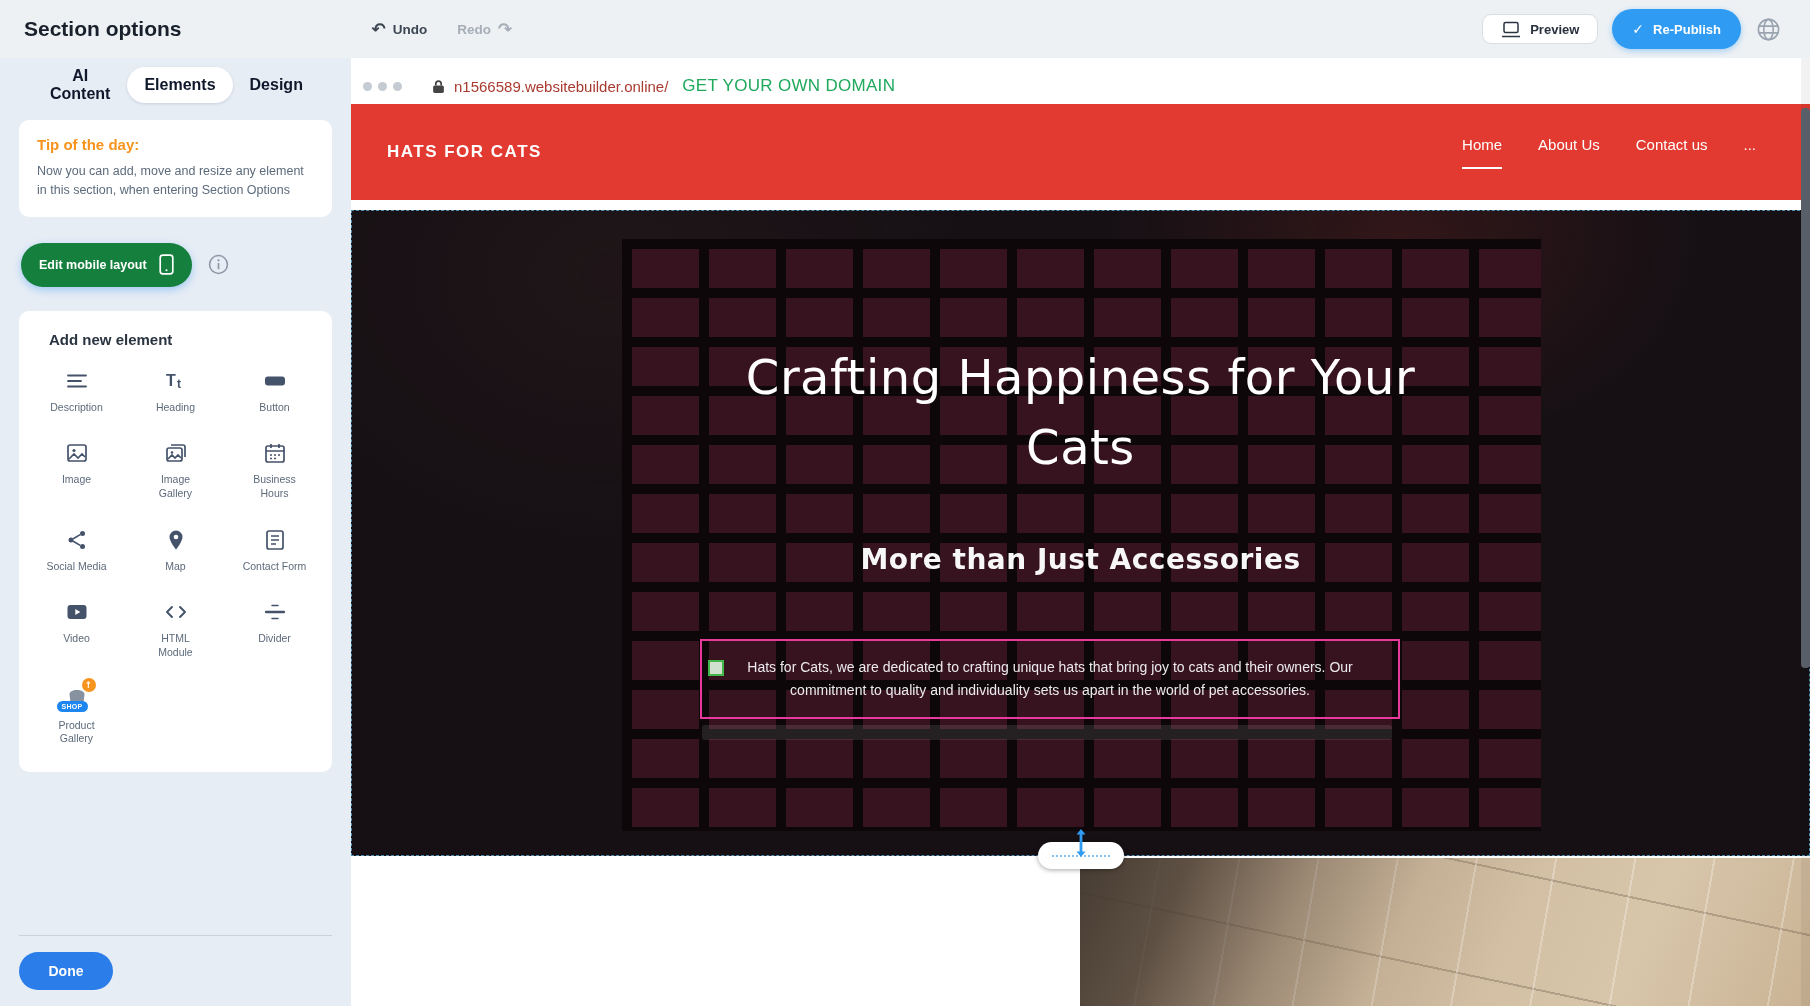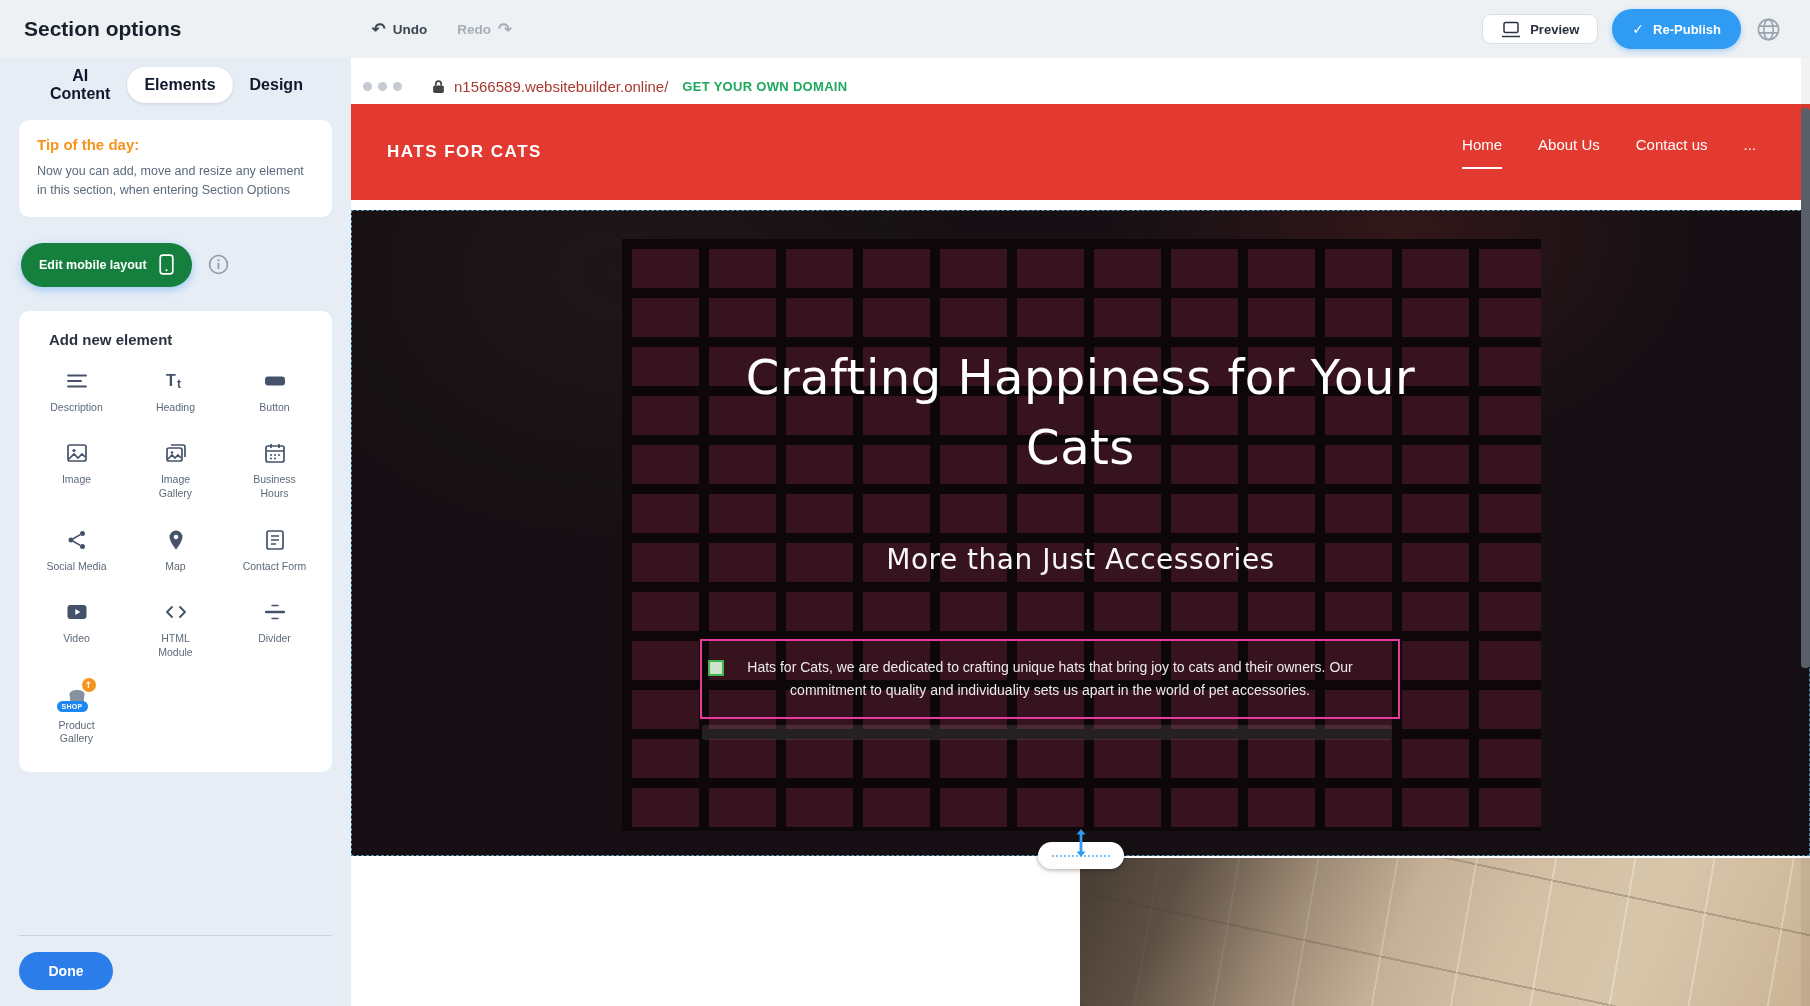--- a/index.html
+++ b/index.html
@@ -42,21 +42,21 @@
   .pg-plus { position:absolute; top:-8px; right:-7px; width:14px; height:14px; border-radius:50%; background:#f7941d; color:#fff; font-size:9px; line-height:14px; text-align:center; font-weight:700; font-family:"DejaVu Sans", sans-serif; }
   .sidebar-divider { height:1px; background:#c9d2dd; margin-top:auto; }
   .done-btn { margin:16px 0 6px; width:94px; height:38px; border:none; border-radius:19px; background:#2b7de9; color:#fff; font-size:14px; font-weight:700; cursor:pointer; font-family:inherit; }
 
   
   .main { position:absolute; top:58px; left:351px; right:0; bottom:0; background:#fff; overflow:hidden; }
   .browserbar { position:absolute; top:0; left:0; right:0; height:56px; background:#fff; display:flex; align-items:center; padding-left:12px; z-index:3; }
   .dot { width:9px; height:9px; border-radius:50%; background:#c5cbd2; margin-right:6px; }
   .lock { margin-left:24px; display:flex; }
   .url { margin-left:9px; font-size:15px; color:#a93a30; font-weight:500; }
-  .domain-cta { margin-left:14px; font-size:13px; font-weight:700; color:#1ea95c; letter-spacing:.3px; cursor:pointer; }
+  .domain-cta { margin-left:14px; font-size:17px; font-weight:400; color:#1ea95c; letter-spacing:.3px; cursor:pointer; }
 
   .siteheader { position:absolute; top:46px; left:0; right:0; height:96px; background:#e23a30; display:flex; align-items:center; padding:0 36px; z-index:3; }
   .logo { color:#fff; font-weight:700; font-size:17px; letter-spacing:1.5px; }
   .nav { margin-left:auto; display:flex; align-items:center; gap:36px; padding-right:18px; }
   .nav-item { color:#fff; font-size:15px; cursor:pointer; padding-bottom:14px; border-bottom:2px solid transparent; }
   .nav-item.active { border-bottom-color:#fff; }
 
   .hero { position:absolute; top:152px; left:0; right:0; height:646px; z-index:2;
     background:
       radial-gradient(420px 300px at 72% 4%, rgba(150,45,40,.22), transparent 70%),
@@ -65,21 +65,21 @@
     border:1px dashed rgba(100,185,230,.75); }
   .tiles { position:absolute; left:270px; right:268px; top:28px; bottom:24px; z-index:0;
     background:
       repeating-linear-gradient(to right, #0d0709 0 10px, transparent 10px 77px),
       repeating-linear-gradient(to bottom, #0d0709 0 10px, transparent 10px 49px),
       #371320; }
   .hero-heading { position:absolute; top:132px; left:0; right:0; z-index:2; text-align:center; color:#fff;
     font-family:"DejaVu Sans", sans-serif; font-size:48px; font-weight:500; line-height:1.45; letter-spacing:.5px; }
   .hero-heading .inner { max-width:730px; margin:0 auto; }
   .hero-sub { position:absolute; top:332px; left:0; right:0; z-index:2; text-align:center; color:#f7f7f7;
-    font-family:"DejaVu Sans", sans-serif; font-size:28px; letter-spacing:.5px; }
+    font-family:"DejaVu Sans", sans-serif; font-size:28px; letter-spacing:.5px;font-weight:bold; }
   .ghost-bar { position:absolute; left:350px; top:514px; width:690px; height:15px; background:rgba(255,255,255,.10); border-radius:3px; z-index:1; }
   .para-box { position:absolute; left:348px; top:428px; width:700px; height:80px; border:2px solid #e83a9c;
     display:flex; align-items:center; justify-content:center; padding:0 10px; z-index:2; cursor:move; }
   .para { font-size:14px; line-height:1.65; color:#eceaec; text-align:center; }
   .green-handle { position:absolute; left:356px; top:449px; width:16px; height:16px; border:2px solid #43b649; background:rgba(225,248,226,.9); z-index:4; cursor:pointer; }
   .resize-pill { position:absolute; left:50%; bottom:-14px; transform:translateX(-50%); width:86px; height:27px; background:#fff; border-radius:14px;
     box-shadow:0 1px 5px rgba(0,0,0,.35); display:flex; align-items:center; justify-content:center; z-index:6; cursor:ns-resize; }
   .pill-dash { width:58px; border-top:2px dotted #7fc0f5; }
   .pill-arrow { position:absolute; left:50%; top:-13px; transform:translateX(-50%); }
 

